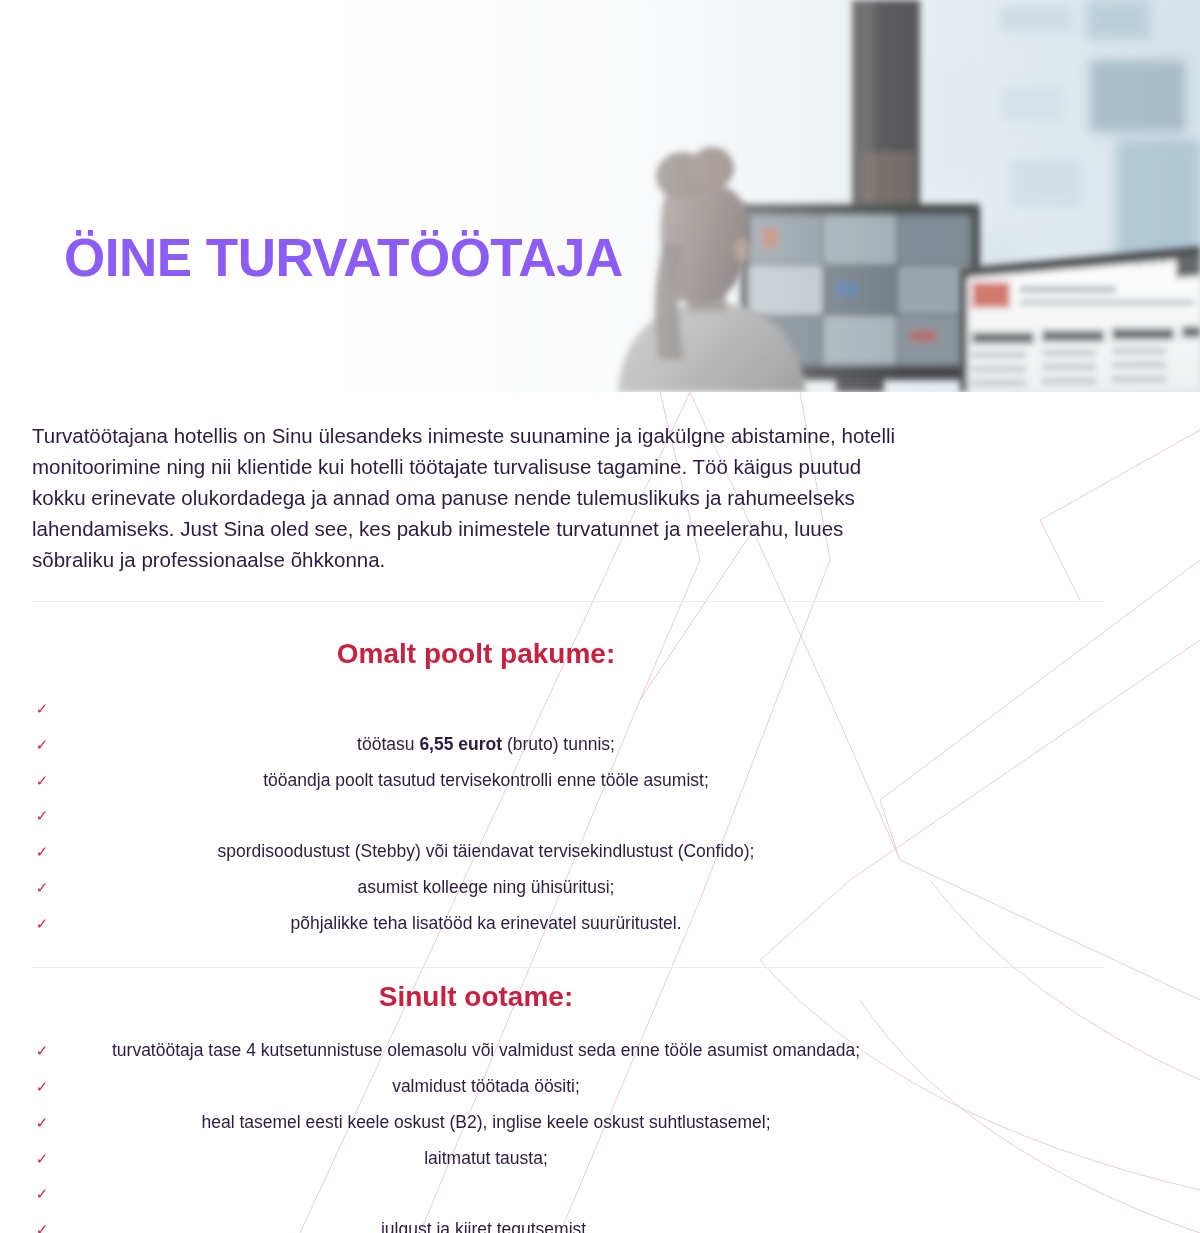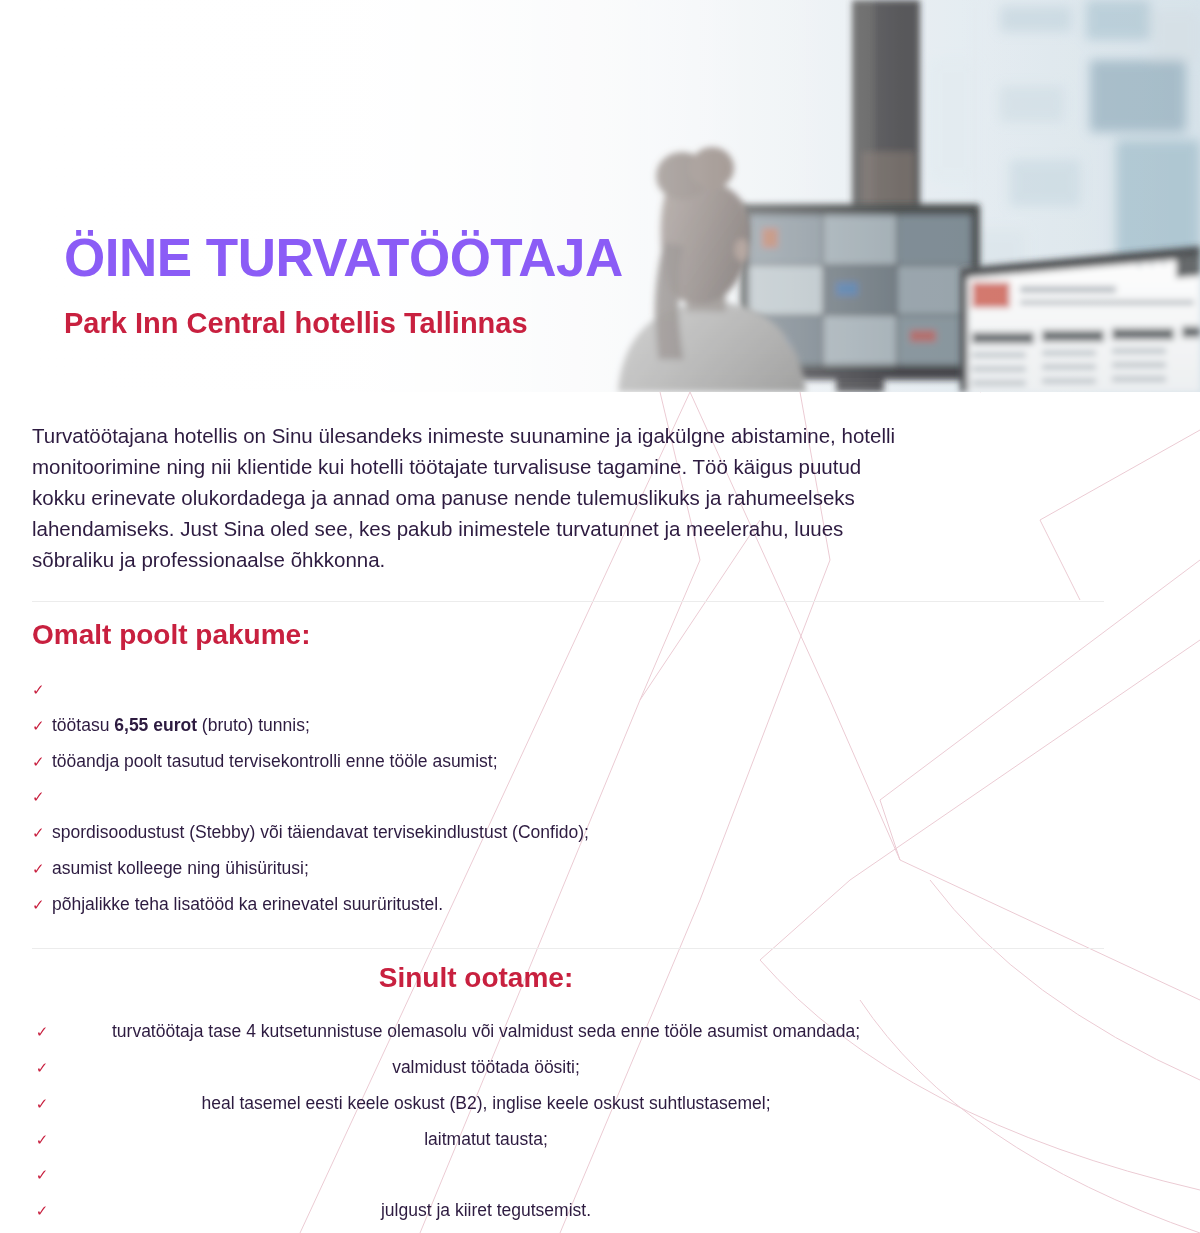--- a/index.html
+++ b/index.html
@@ -281,30 +281,29 @@
       </g>
 
       <rect x="0" y="0" width="1200" height="392" fill="url(#leftFade)"></rect>
 
       <rect x="0" y="0" width="1200" height="392" fill="#ffffff" opacity="0.18"></rect>
     </svg>
   </div>
 
   <div id="headline-block">
     <h1 id="job-title">ÖINE TURVATÖÖTAJA</h1>
-    <h2 id="job-subtitle">Park Inn Central hotellis Tallinnas</h2>
   </div>
 
   <div id="content">
 
     <p id="intro">Turvatöötajana hotellis on Sinu ülesandeks inimeste suunamine ja igakülgne abistamine, hotelli monitoorimine ning nii klientide kui hotelli töötajate turvalisuse tagamine. Töö käigus puutud kokku erinevate olukordadega ja annad oma panuse nende tulemuslikuks ja rahumeelseks lahendamiseks. Just Sina oled see, kes pakub inimestele turvatunnet ja meelerahu, luues sõbraliku ja professionaalse õhkkonna.</p>
 
     <div class="divider" style="margin-top:26px;"></div>
 
-    <section class="section" style="margin-top:16px;">
+    <section class="section" style="margin-top:35px;text-align:center;">
       <h3 class="section-heading">Omalt poolt pakume:</h3>
       <ul class="check-list" style="margin-top:20px;">
         <li>
           <span class="check-icon">✓</span>
         </li>
         <li>
           <span class="check-icon">✓</span>
           <span class="li-text">
             <span>töötasu </span><b>6,55 eurot</b><span> (bruto) tunnis;</span>
           </span>

